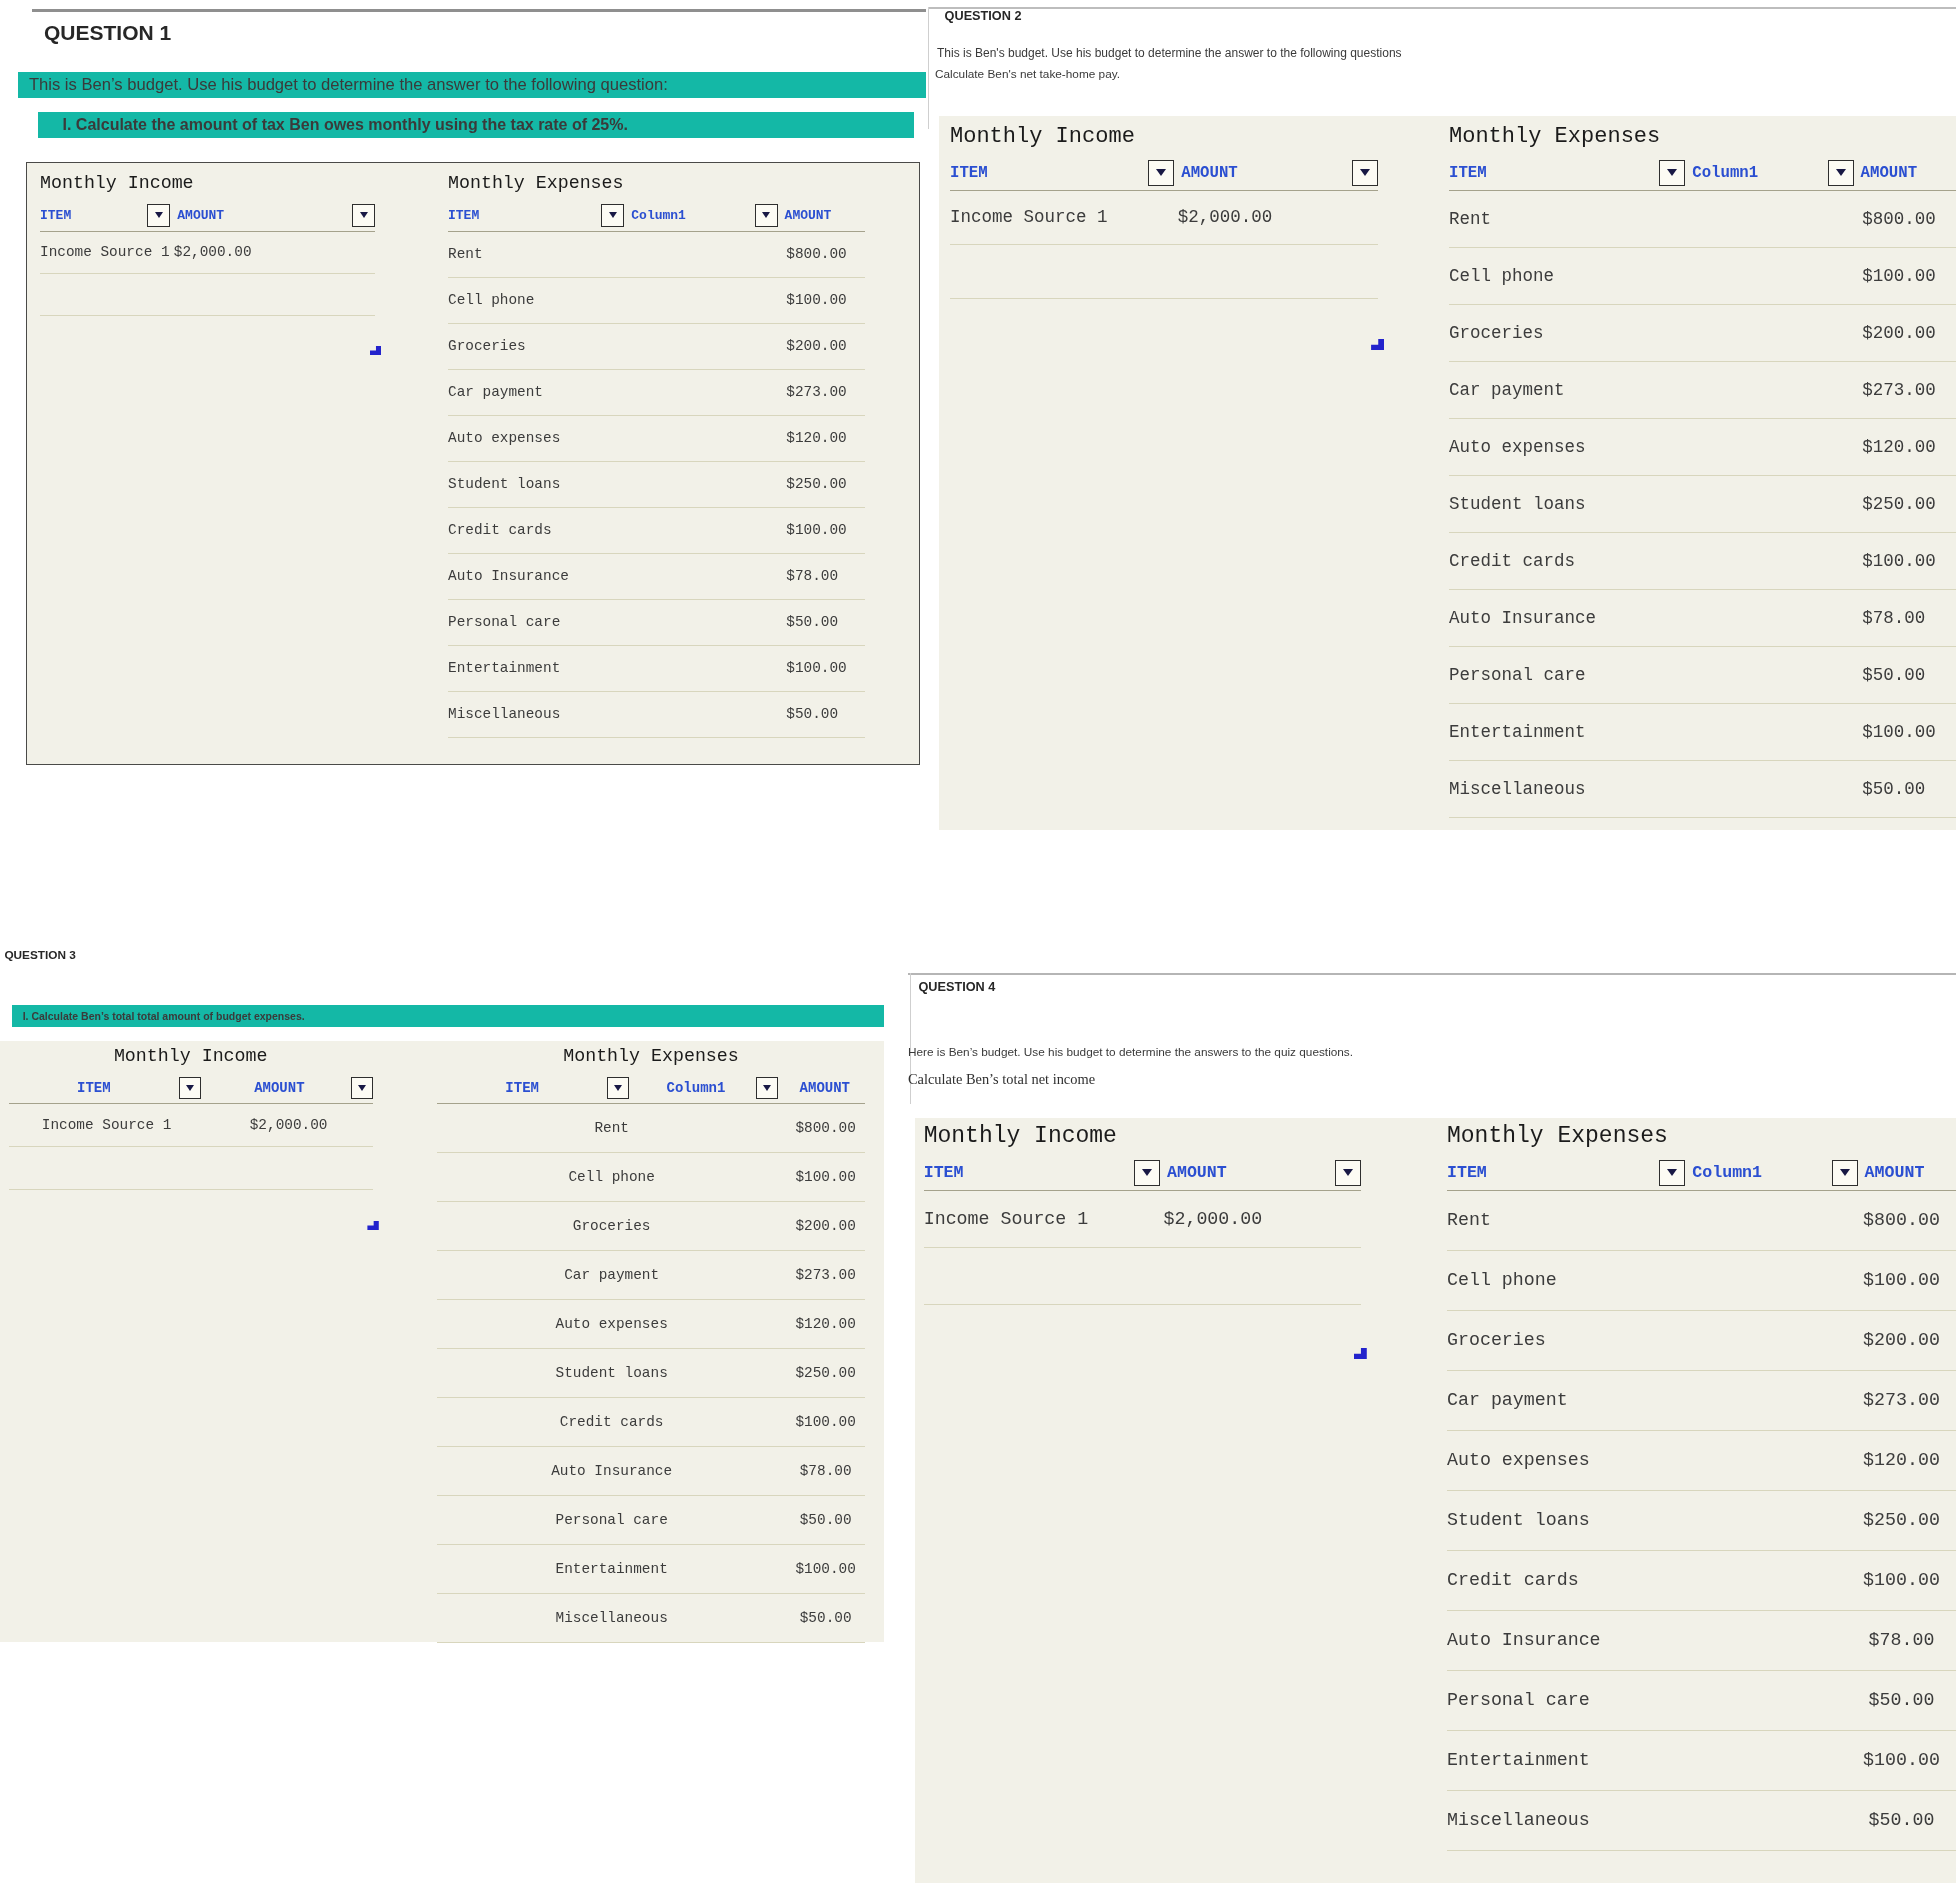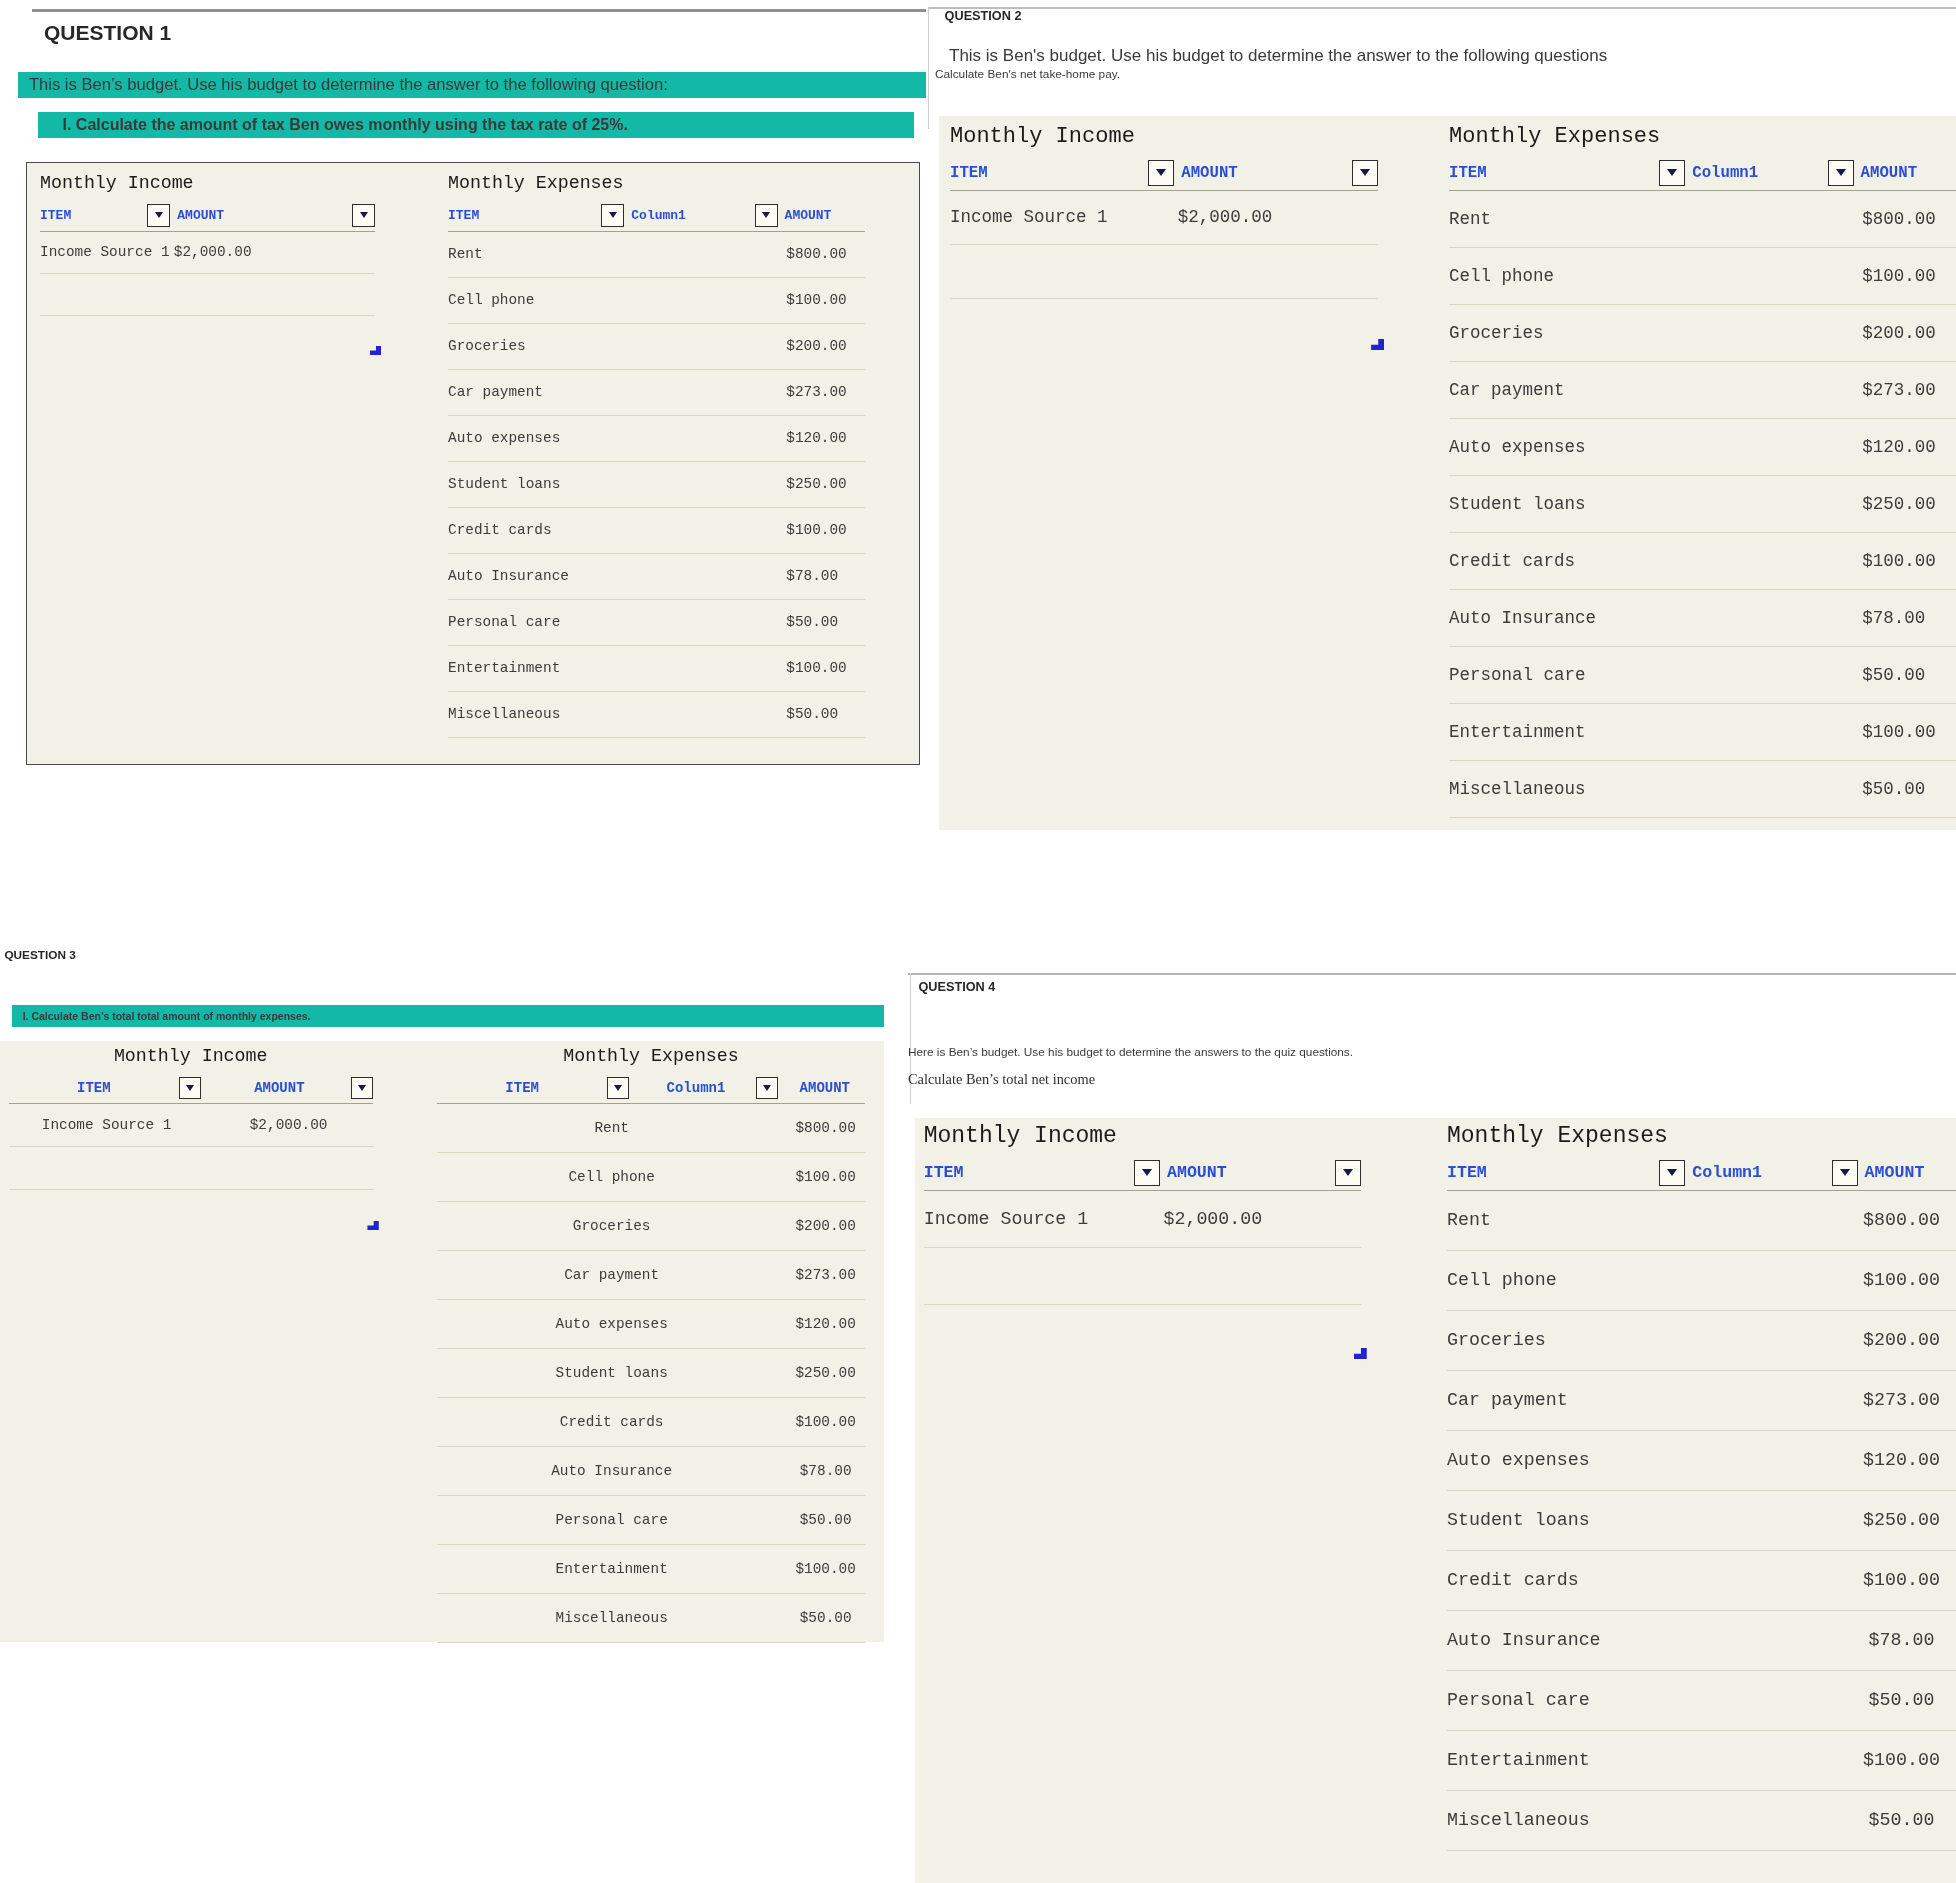--- a/index.html
+++ b/index.html
@@ -32,21 +32,21 @@
   .q2 .qtitle{left:16.6px;top:8.7px;font-size:12.7px;}
   .q3 .qtitle{left:4.4px;top:5.2px;font-size:11.8px;}
   .q4 .qtitle{left:10.5px;top:7px;font-size:12.7px;}
 
   .bar{position:absolute;background:#14b8a6;display:flex;align-items:center;color:#3a3a3a;white-space:nowrap;box-sizing:border-box;}
   .q1 .desc {left:17.5px;top:72px;width:908px;height:26px;padding-left:11.4px;font-size:16.6px;}
   .q1 .instr{left:38px;top:112px;width:876px;height:26px;padding-left:24.5px;font-size:16px;font-weight:700;}
   .q3 .desc {left:0;top:38px;width:884px;height:22px;padding-left:1.7px;font-size:11px;}
   .q3 .instr{left:12.2px;top:62px;width:872px;height:22px;padding-left:10.5px;font-size:10.5px;font-weight:700;}
   .plain{position:absolute;color:#3a3a3a;white-space:nowrap;}
-  .q2 .desc1{left:21px;top:46px;font-size:17px;}
+  .q2 .desc1{left:9px;top:46px;font-size:12px;}
   .q2 .desc2{left:7px;top:67px;font-size:11.8px;}
   .q4 .desc1{left:0;top:72px;font-size:11.8px;}
   .q4 .desc2{left:0;top:98px;font-size:14.4px;font-family:"Liberation Serif", serif;color:#2f2f2f;}
 
   
   .cream{position:absolute;background:#f2f1e8;}
   .q1 .cream{left:26px;top:162px;width:894px;height:603px;border:1.7px solid #4a4a48;box-sizing:border-box;}
   .q2 .cream{left:10.5px;top:116px;width:1018px;height:714px;}
   .q3 .cream{left:0;top:98px;width:884px;height:601px;}
   .q4 .cream{left:7px;top:145px;width:1041px;height:766px;}
@@ -269,21 +269,21 @@
         <div class="trow">
           <span class="cell label">Miscellaneous</span>
           <span class="cell amt">$50.00</span>
         </div>
       </div>
   </div>
 </section>
 
 <section class="q q3">
   <div class="qtitle">QUESTION 3</div>
-  <div class="bar instr">I. Calculate Ben’s total total amount of monthly expenses.</div>
+  <div class="bar instr">I. Calculate Ben’s total total amount of budget expenses.</div>
   <div class="cream"></div>
 
   <div class="tbl inc">
     <div class="ttitle">Monthly Income</div>
     <div class="hdr">
       <span class="hl c-item">ITEM</span>
       <span class="dd">
           <i class="tri"></i>
         </span>
       <span class="hl c-amt">AMOUNT</span>

